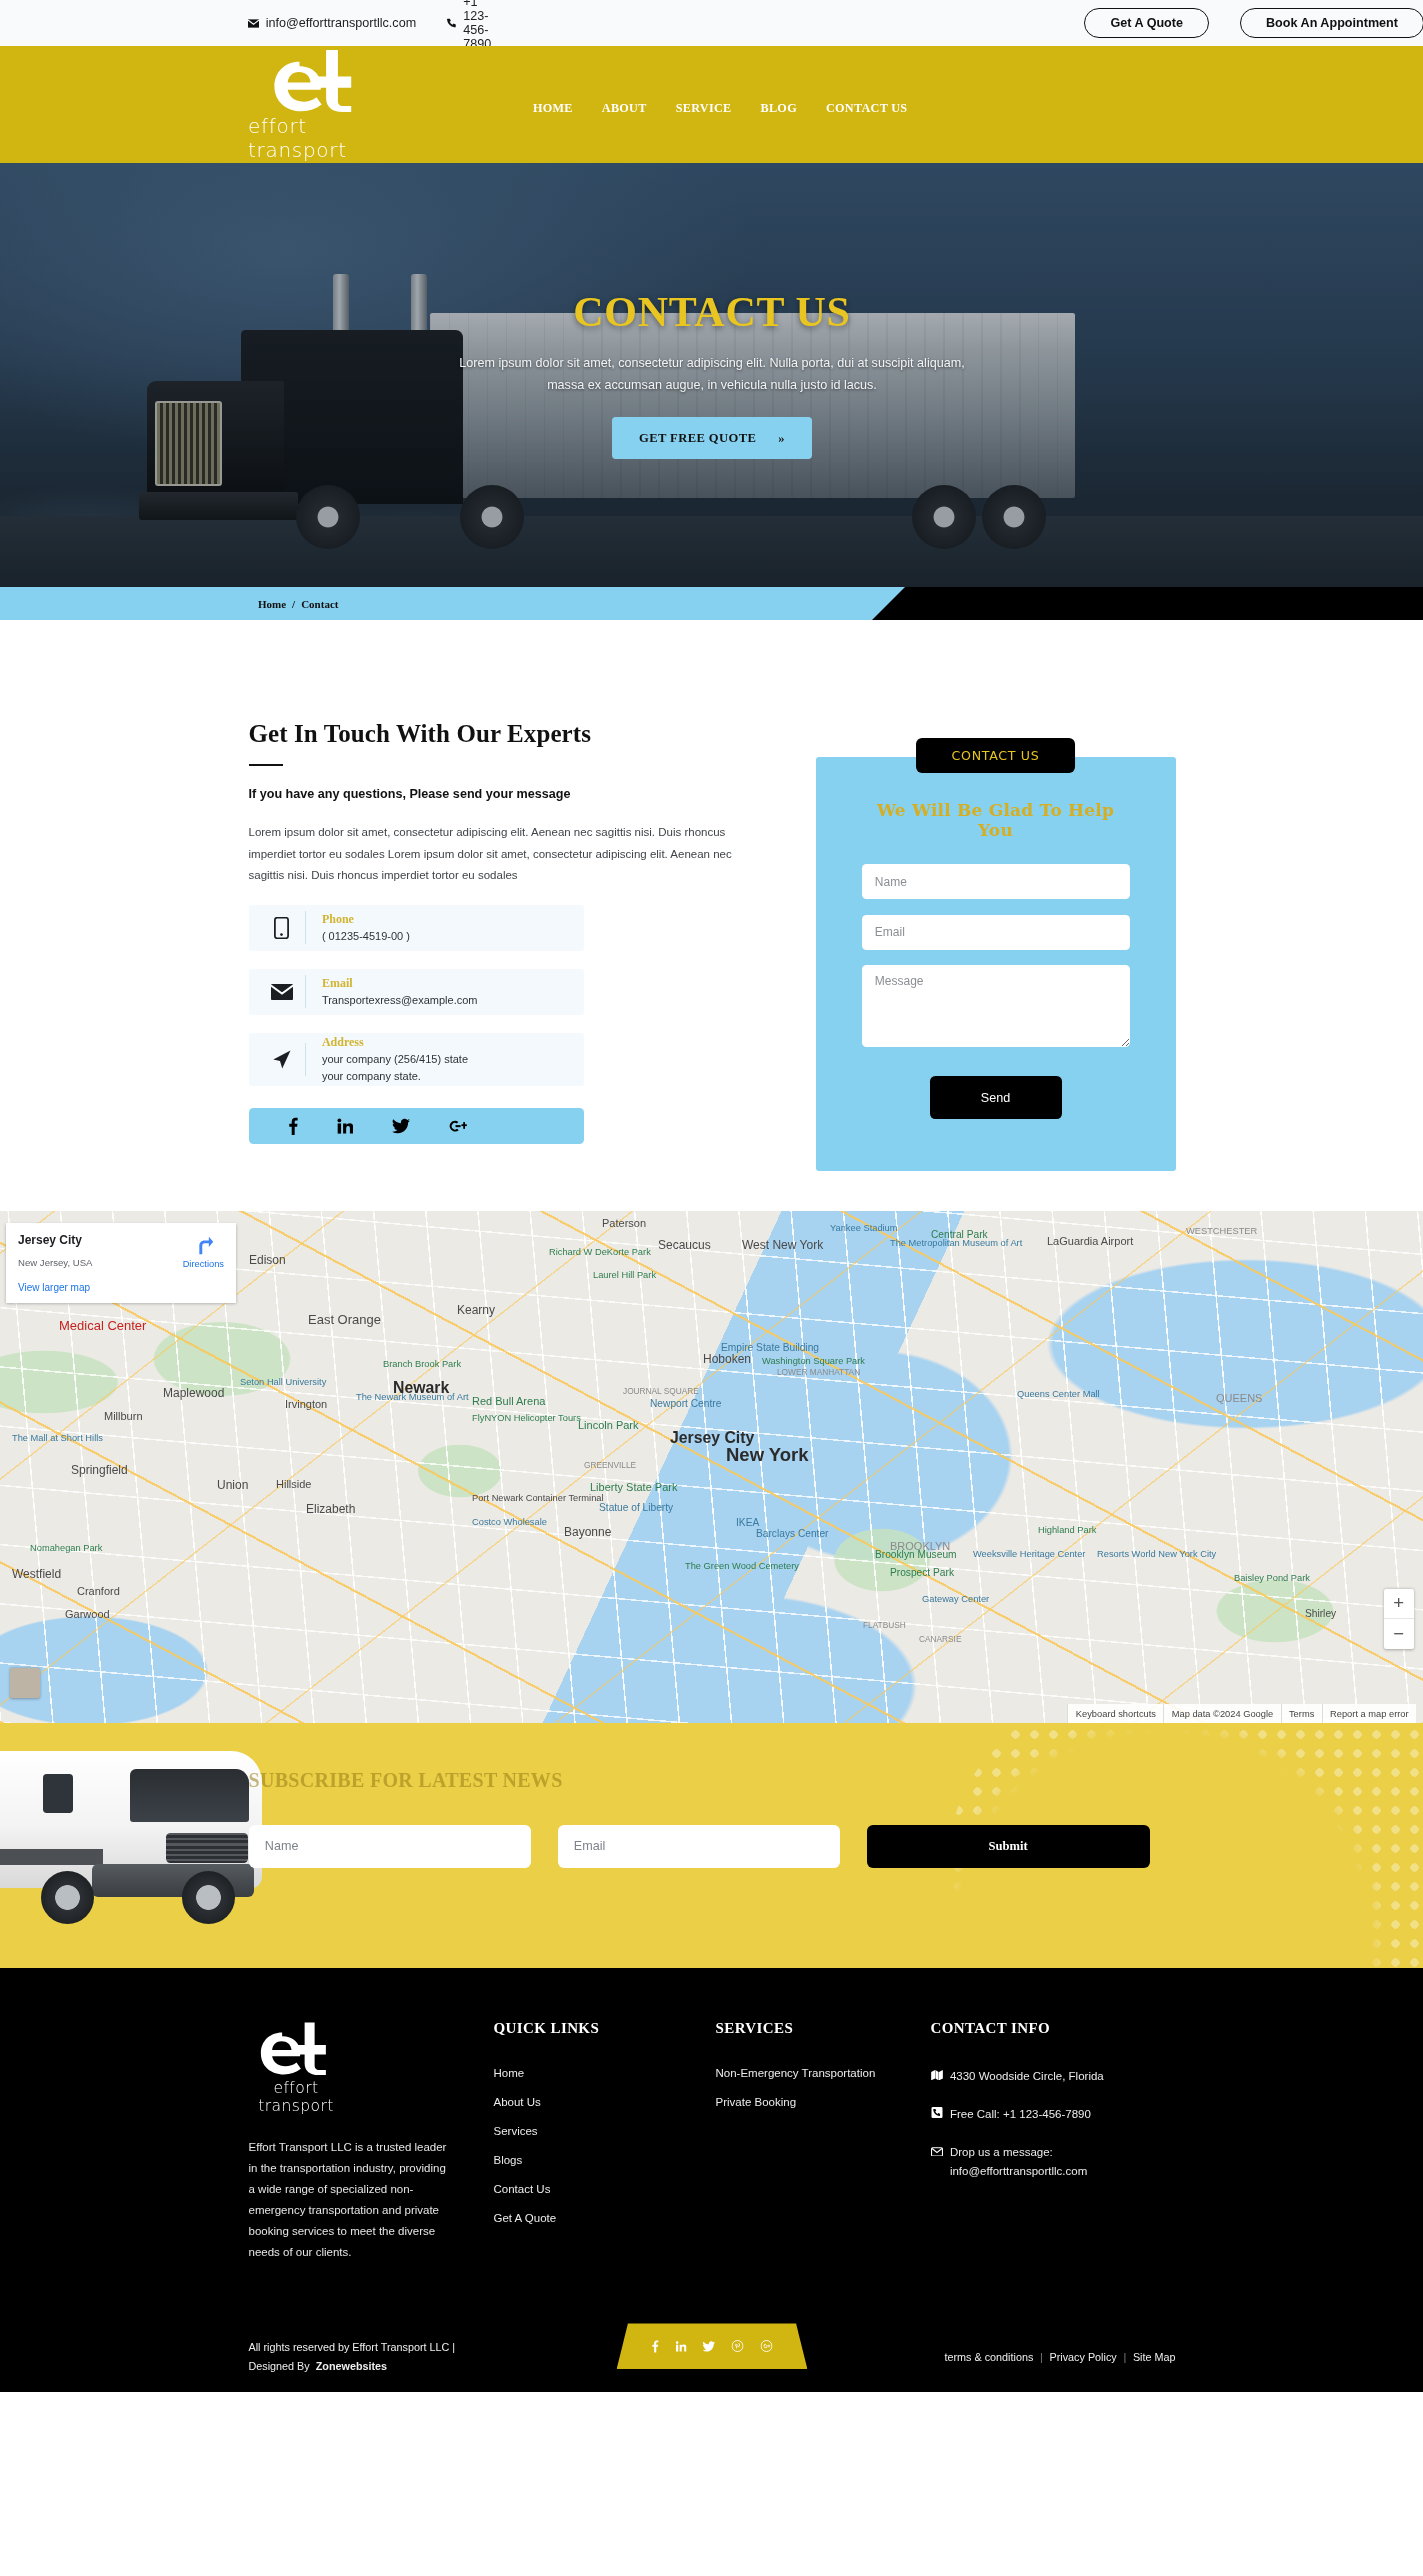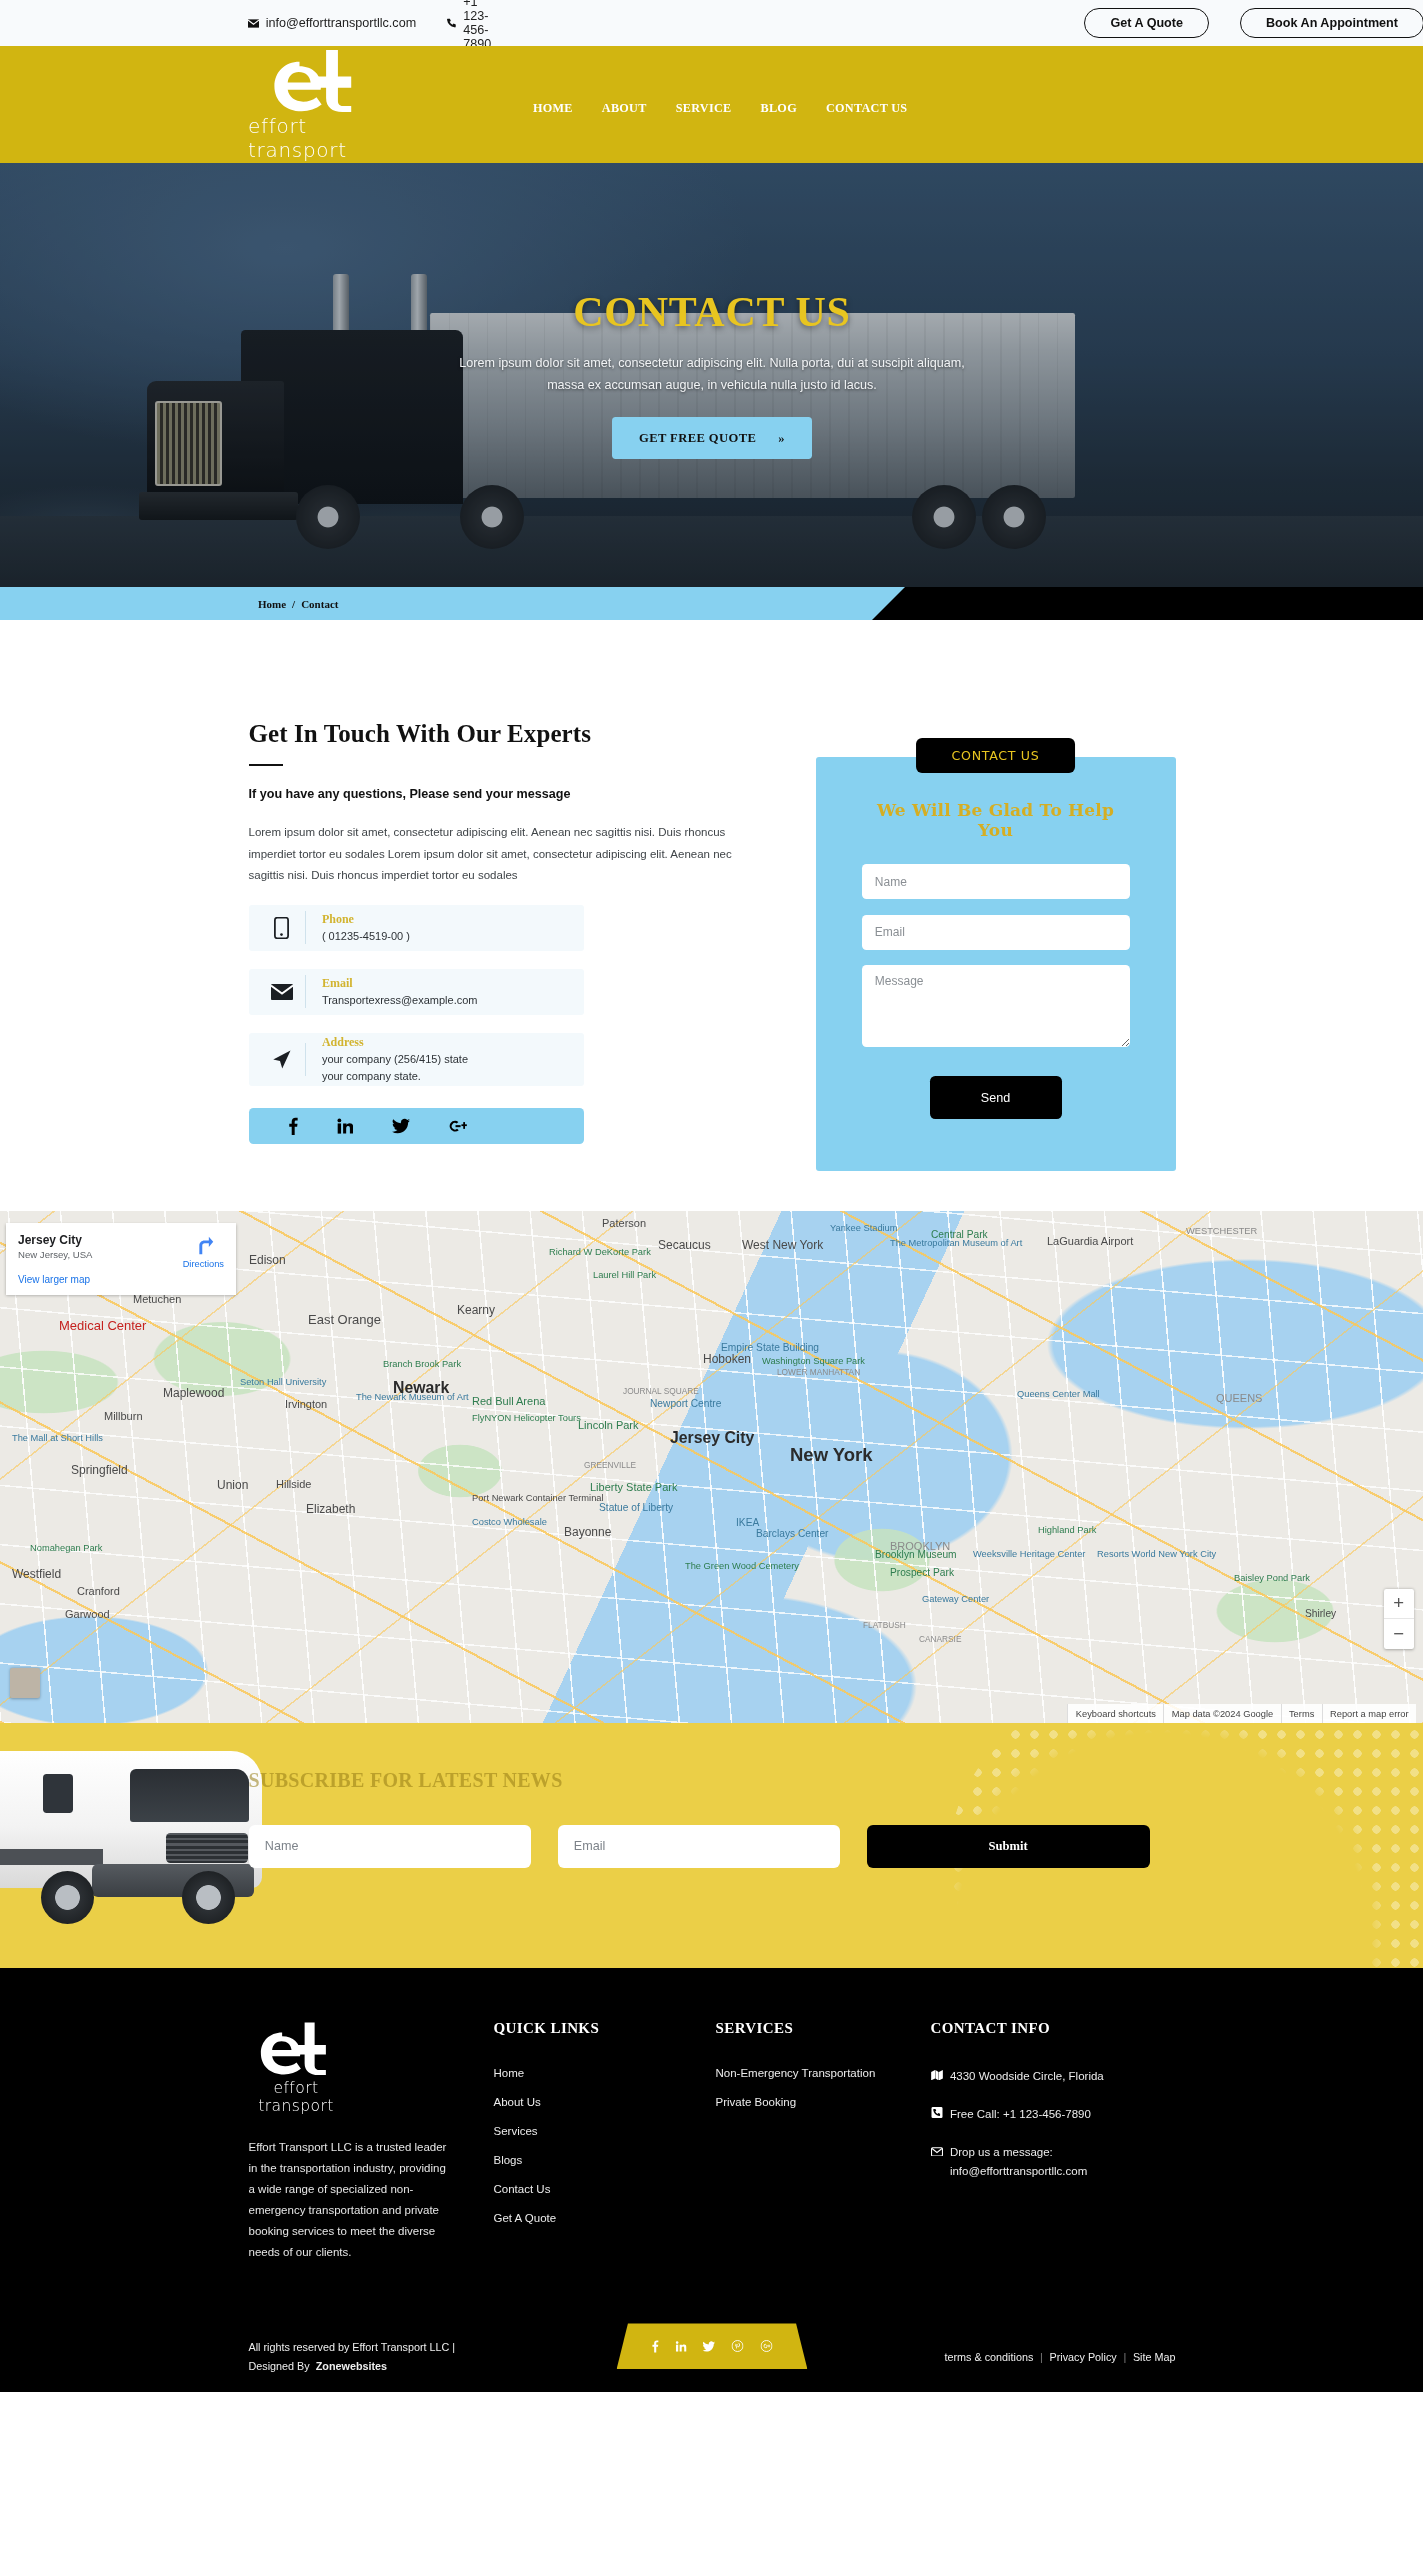--- a/index.html
+++ b/index.html
@@ -251,21 +251,21 @@
     position:absolute; font-family:"Liberation Sans", sans-serif;
     color:#4a4a4a; white-space:nowrap; pointer-events:none;
   }
   .ml-city { color:#2b2b2b; font-weight:700; }
   .ml-park { color: #2e7d4f; }
   .map-card {
     position:absolute; left:6px; top:12px; width: 230px; background:#fff;
     padding: 10.4px 12px 10.4px; box-shadow: 0 0.7px 3px rgba(0,0,0,.3); z-index: 9;
   }
   .mc-title { font-size: 12px; font-weight:700; color:#202124; }
-  .mc-sub { font-size: 9.6px; color:#5f6368; margin-top: 2px; }
+  .mc-sub { font-size: 9.6px; color:#5f6368; margin-top: 10px; }
   .mc-link { font-size: 10px; color:#1a73e8; margin-top: 13.3px; display:block; cursor:pointer; }
   .mc-dir {
     position:absolute; right: 12px; top: 12px; text-align:center; cursor:pointer;
   }
   .mc-dir span { display:block; font-size: 9.3px; color:#1a73e8; margin-top: 1.5px; }
   .map-zoom {
     position:absolute; right: 10.4px; top: 378px; width: 30px; background:#fff;
     border-radius:2.2px; box-shadow: 0 0.7px 3px rgba(0,0,0,.3); z-index: 9;
   }
   .map-zoom div {
@@ -575,21 +575,21 @@
         <div class="map-label " style="left: 249px; top: 42px; font-size: 12px; color: rgb(74, 74, 74); font-weight: 400;">Edison</div>
         <div class="map-label " style="left: 133px; top: 82px; font-size: 11px; color: rgb(74, 74, 74); font-weight: 400;">Metuchen</div>
         <div class="map-label " style="left: 308px; top: 101px; font-size: 13px; color: rgb(74, 74, 74); font-weight: 400;">East Orange</div>
         <div class="map-label " style="left: 457px; top: 92px; font-size: 12px; color: rgb(74, 74, 74); font-weight: 400;">Kearny</div>
         <div class="map-label " style="left: 658px; top: 27px; font-size: 12px; color: rgb(74, 74, 74); font-weight: 400;">Secaucus</div>
         <div class="map-label " style="left: 742px; top: 27px; font-size: 12px; color: rgb(74, 74, 74); font-weight: 400;">West New York</div>
         <div class="map-label " style="left: 1047px; top: 24px; font-size: 11px; color: rgb(74, 74, 74); font-weight: 400;">LaGuardia Airport</div>
         <div class="map-label " style="left: 1186px; top: 15px; font-size: 9.3px; color: rgb(138, 138, 138); font-weight: 400;">WESTCHESTER</div>
         <div class="map-label ml-city" style="left: 393px; top: 168px; font-size: 15.8px; color: rgb(43, 43, 43); font-weight: 700;">Newark</div>
         <div class="map-label ml-city" style="left: 670px; top: 218px; font-size: 15.8px; color: rgb(43, 43, 43); font-weight: 700;">Jersey City</div>
-        <div class="map-label ml-city" style="left: 790px; top: 233px; font-size: 18.5px; color: rgb(43, 43, 43); font-weight: 700;">New York</div>
+        <div class="map-label ml-city" style="left: 726px; top: 233px; font-size: 18.5px; color: rgb(43, 43, 43); font-weight: 700;">New York</div>
         <div class="map-label " style="left: 890px; top: 329px; font-size: 11px; color: rgb(138, 138, 138); font-weight: 400;">BROOKLYN</div>
         <div class="map-label " style="left: 1216px; top: 181px; font-size: 11px; color: rgb(138, 138, 138); font-weight: 400;">QUEENS</div>
         <div class="map-label " style="left: 703px; top: 141px; font-size: 12px; color: rgb(74, 74, 74); font-weight: 400;">Hoboken</div>
         <div class="map-label " style="left: 564px; top: 314px; font-size: 12px; color: rgb(74, 74, 74); font-weight: 400;">Bayonne</div>
         <div class="map-label " style="left: 306px; top: 291px; font-size: 12px; color: rgb(74, 74, 74); font-weight: 400;">Elizabeth</div>
         <div class="map-label " style="left: 217px; top: 267px; font-size: 12px; color: rgb(74, 74, 74); font-weight: 400;">Union</div>
         <div class="map-label " style="left: 276px; top: 267px; font-size: 11px; color: rgb(74, 74, 74); font-weight: 400;">Hillside</div>
         <div class="map-label " style="left: 71px; top: 252px; font-size: 12px; color: rgb(74, 74, 74); font-weight: 400;">Springfield</div>
         <div class="map-label " style="left: 163px; top: 175px; font-size: 12px; color: rgb(74, 74, 74); font-weight: 400;">Maplewood</div>
         <div class="map-label " style="left: 104px; top: 199px; font-size: 11px; color: rgb(74, 74, 74); font-weight: 400;">Millburn</div>

